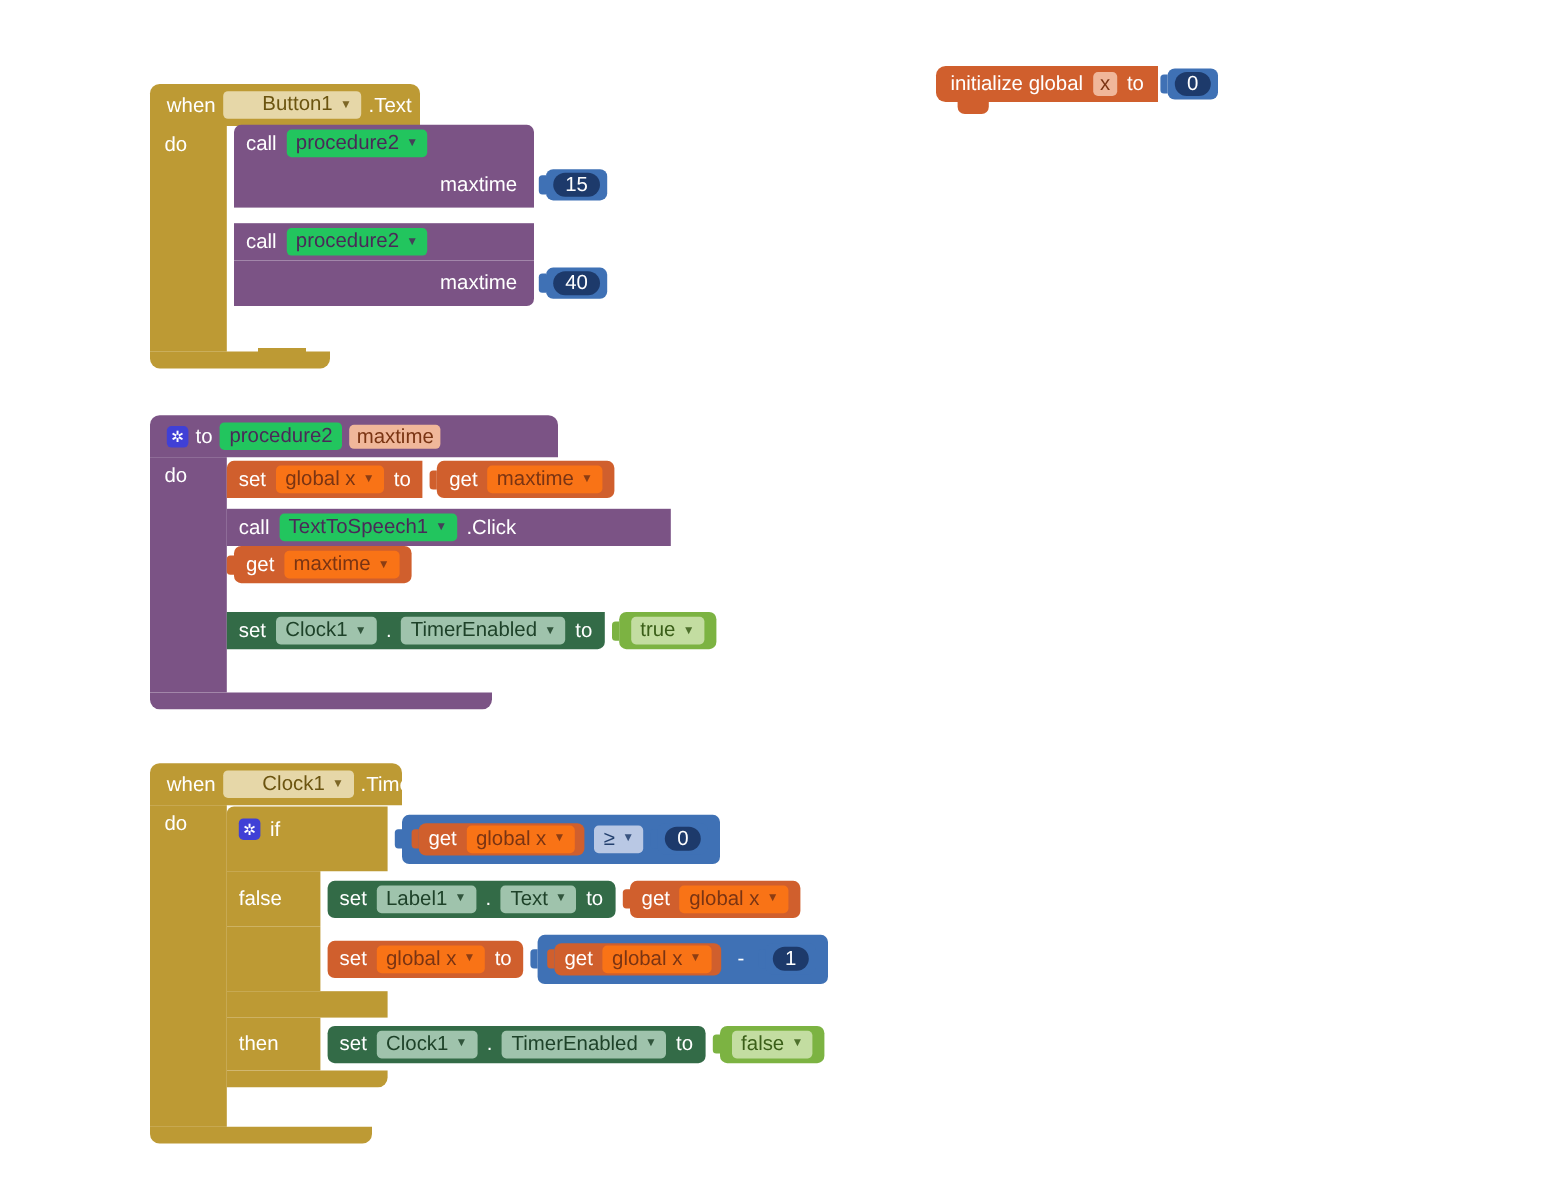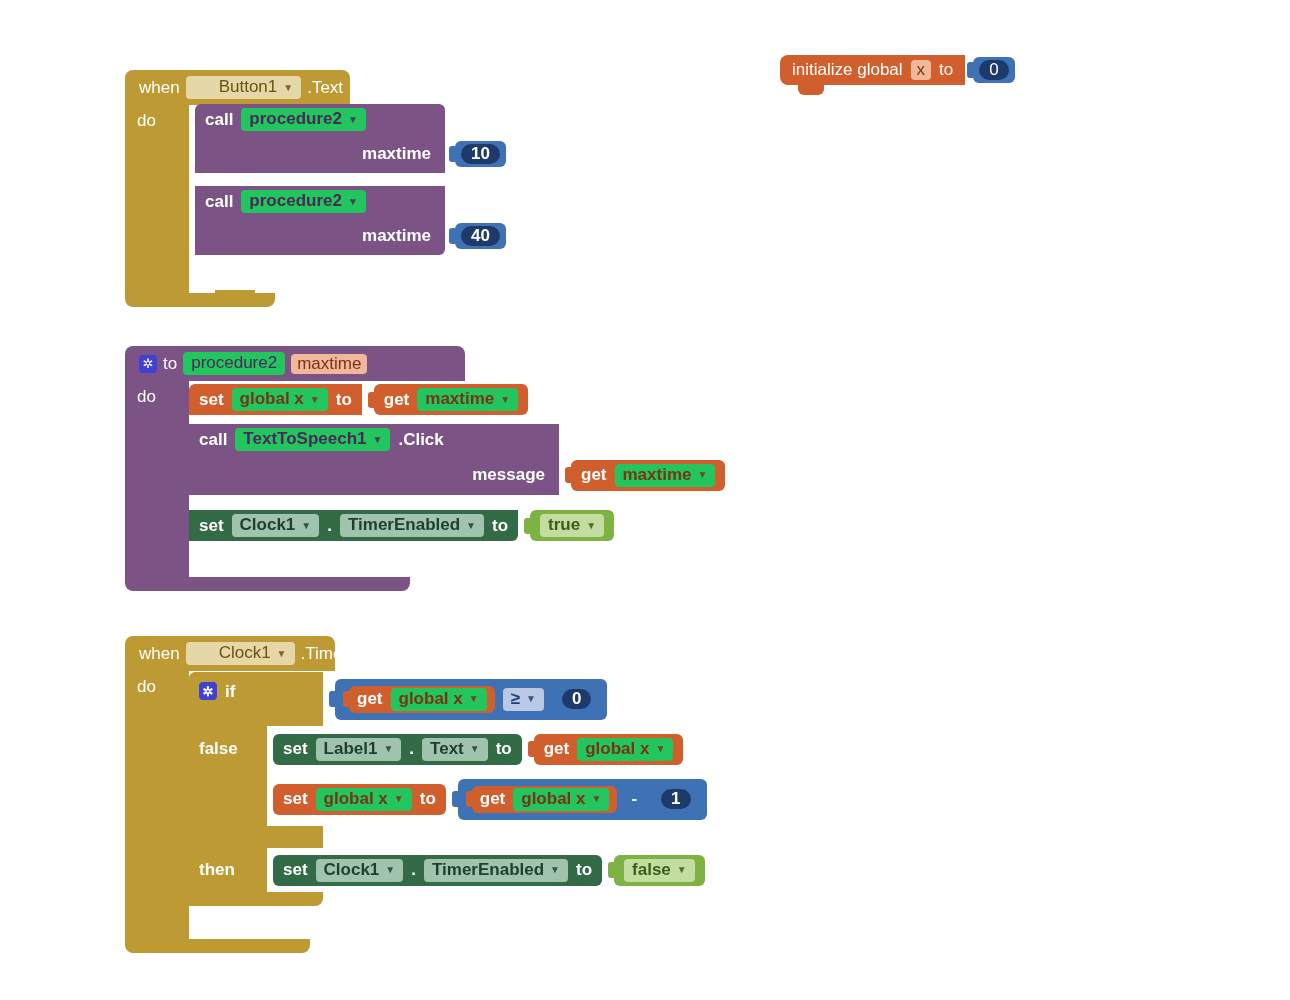--- a/index.html
+++ b/index.html
@@ -29,31 +29,31 @@
   
   .dd {
     display: inline-flex; align-items: center; gap: 6px;
     padding: 1px 8px 2px 8px;
     border-radius: 4px;
     font-size: 17px;
   }
   .dd .arrow { font-size: 10px; opacity: .85; }
   .dd-mustard { background: #E6D7A8; color: #6b5410; padding-left: 33px; }
   .dd-purple  { background: #22c55e; color: #4a2a58; }
-  .dd-orange  { background: #22c55e; color: #7a3413; }
+  .dd-orange  { background: #f97316; color: #7a3413; }
   .dd-green   { background: #9FC3AC; color: #1e4229; }
   .dd-blue    { background: #B9C8E4; color: #23406e; }
   .dd-lime    { background: #C3DDA1; color: #3a5e18; }
 
   
   .cblock { position:absolute; }
   .cblock .top { border-radius: 8px 8px 0 0; padding:6px 14px 6px 14px; display:flex; align-items:center; gap:6px; }
   .cblock .neck { width:64px; padding:6px 0 0 12px; }
   .cblock .foot { height:14px; border-radius: 0 0 8px 8px; }
-  .cbody { position:absolute;font-weight:bold; }
+  .cbody { position:absolute; }
 
   
   .slot { display:inline-flex; align-items:center; gap:8px; border-radius:6px; padding:4px 10px; }
   .tight { padding:2px 8px; }
 
   
   .numpill { background:#3F71B5; border-radius:6px; padding:3px 6px; display:inline-flex; }
   .numpill span { background:#1d3a6b; color:#fff; border-radius:10px; padding:0 10px; }
 
   
@@ -120,21 +120,21 @@
     <span class="dd dd-purple">
       <span>procedure2</span>
       <span class="arrow">▼</span>
     </span>
   </div>
   <div class="row">
     <div class="slot purple" style="border-radius:0; width:250px; justify-content:flex-end; padding-right:14px; height:38px;">
       <span class="txt">maxtime</span>
     </div>
     <div class="numpill notch-l notch-blue" style="margin-left:4px;">
-      <span>10</span>
+      <span>15</span>
     </div>
   </div>
 </div>
 
 <div class="cbody" style="left:195px; top:186px;">
   <div class="slot purple" style="border-radius:0; width:250px;">
     <span class="txt">call</span>
     <span class="dd dd-purple">
       <span>procedure2</span>
       <span class="arrow">▼</span>
@@ -188,23 +188,20 @@
 <div class="cbody" style="left:189px; top:424px;">
   <div class="slot purple" style="border-radius:0; width:370px;">
     <span class="txt">call</span>
     <span class="dd dd-purple">
       <span>TextToSpeech1</span>
       <span class="arrow">▼</span>
     </span>
     <span class="txt">.Click</span>
   </div>
   <div class="row">
-    <div class="slot purple" style="border-radius:0; width:370px; justify-content:flex-end; padding-right:14px; height:40px;">
-      <span class="txt">message</span>
-    </div>
     <div class="slot orange notch-l notch-orange" style="margin-left:6px;">
       <span class="txt">get</span>
       <span class="dd dd-orange">
         <span>maxtime</span>
         <span class="arrow">▼</span>
       </span>
     </div>
   </div>
 </div>
 

